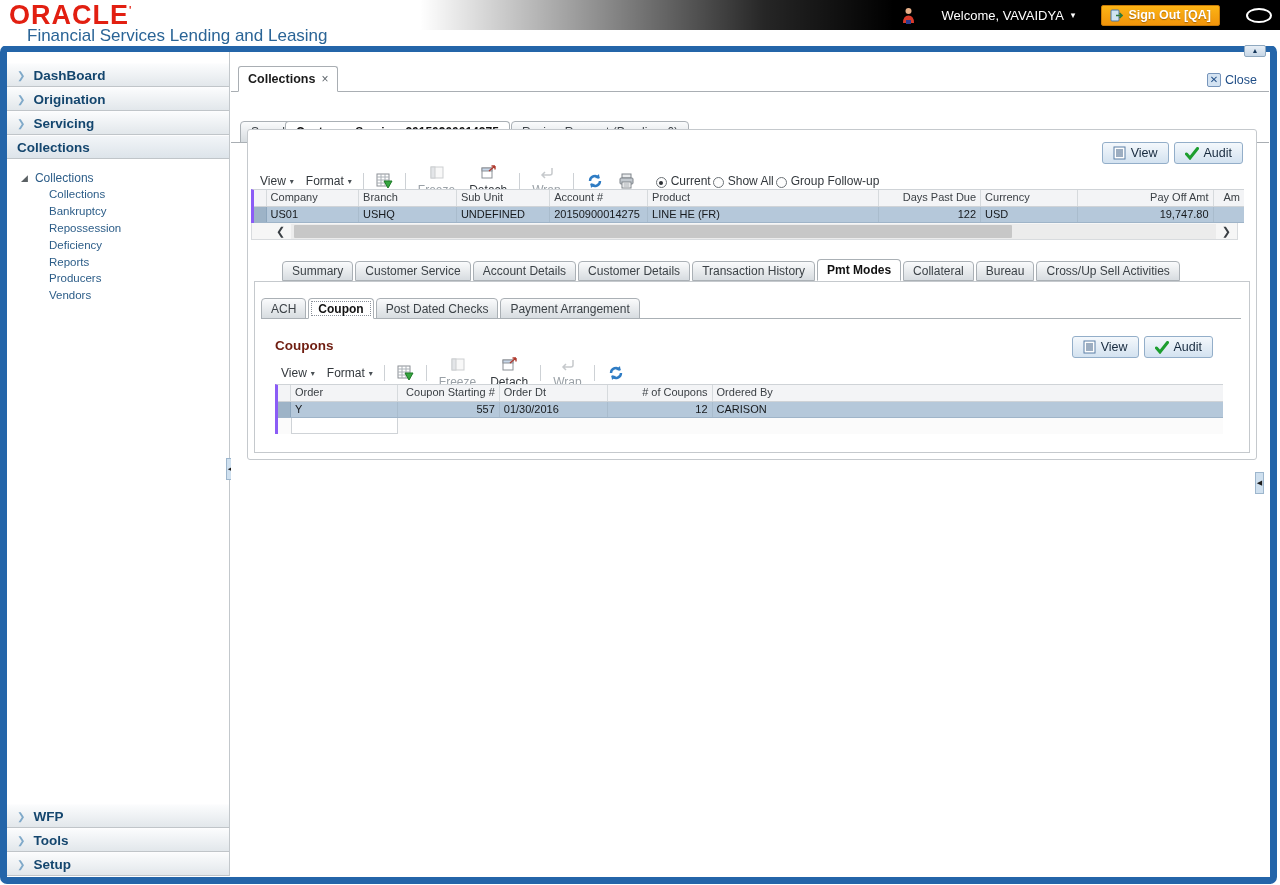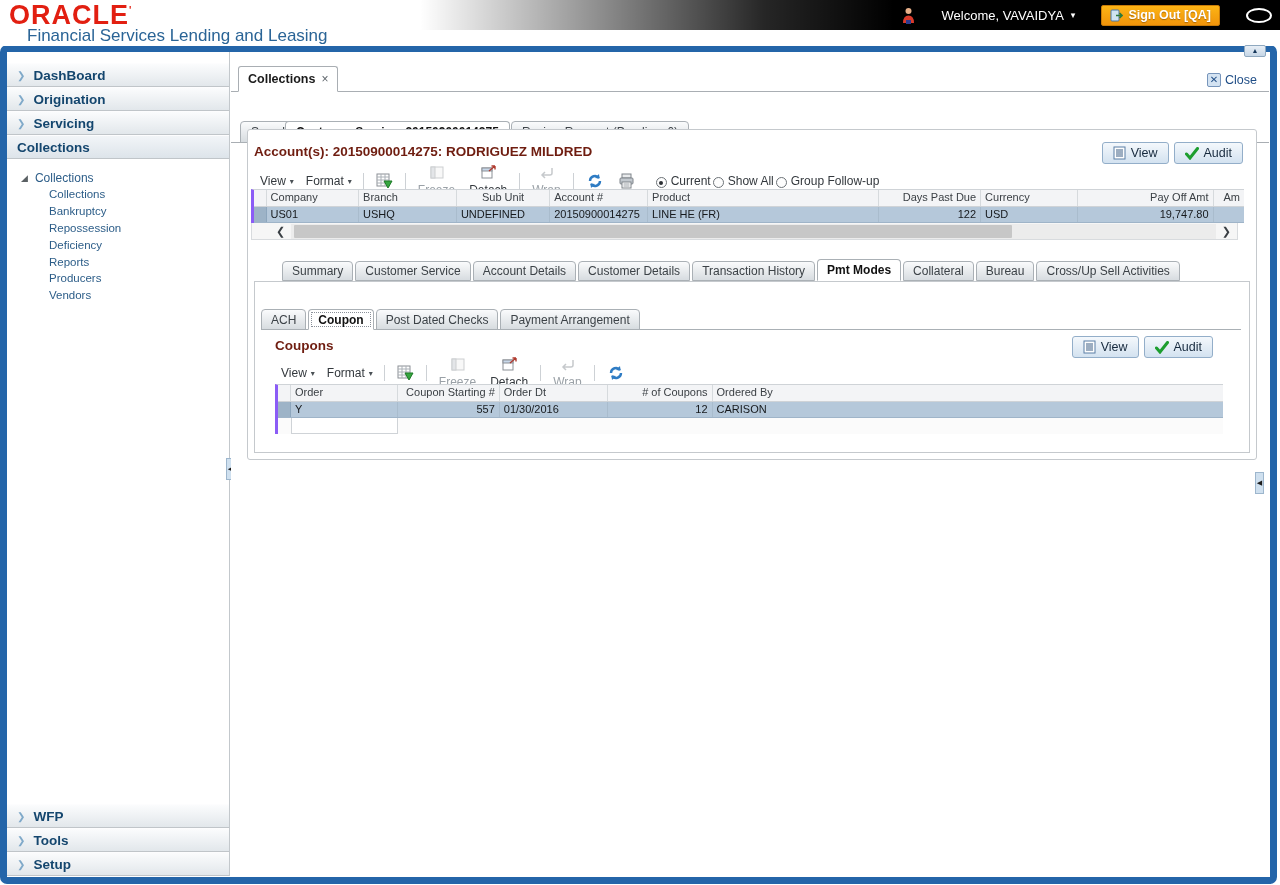--- a/index.html
+++ b/index.html
@@ -88,21 +88,21 @@
   .hs-arrow { font-size:11px; color:#3a3f44; padding:0 6px; cursor:pointer; }
   .hs-track { flex:1; height:15px; background:#ececec; position:relative; }
   .hs-thumb { position:absolute; left:3px; top:1px; height:13px; background:#c7c7c7; border-radius:1px; cursor:pointer; }
 
   
   .detail-tab-row { position:absolute; left:6px; top:130px; width:996px; height:21px; display:flex; align-items:flex-end;padding-left:28px; }
   .d-tab { height:20px; display:flex; align-items:center; padding:0 9px; font-size:12px; color:#3c4247; background:linear-gradient(#fafbfc,#d7dce0); border:1px solid #aab0b5; border-radius:4px 4px 0 0; margin-right:2px; white-space:nowrap; cursor:pointer; position:relative; }
   .d-tab.active { background:#fff; font-weight:bold; color:#111; height:22px; z-index:3; border-bottom:1px solid #fff; }
 
   .sub-panel { position:absolute; left:6px; top:151px; width:996px; height:172px; background:#fff; border:1px solid #c5c9cd; }
-  .sub-tab-row { position:absolute; left:6px; top:26px; height:22px; display:flex; align-items:flex-end; width:980px; border-bottom:1px solid #aab0b5; }
+  .sub-tab-row { position:absolute; left:6px; top:15px; height:22px; display:flex; align-items:flex-end; width:980px; border-bottom:1px solid #aab0b5; }
   .s-tab { height:21px; display:flex; align-items:center; padding:0 9px; font-size:12px; color:#3c4247; background:linear-gradient(#fafbfc,#d7dce0); border:1px solid #aab0b5; border-radius:4px 4px 0 0; margin-right:2px; white-space:nowrap; margin-bottom:-1px; cursor:pointer; }
   .s-tab.active { background:#fff; font-weight:bold; color:#111; border-bottom:1px solid #fff; outline:1px dotted #8a9099; outline-offset:-4px; }
 
   
   svg { display:block; }
   .person-icon { width:15px; height:17px; }
 </style>
 </head>
 <body>
 
@@ -218,21 +218,20 @@
     <div class="page-tab pt-1 active">
         <span>Customer Service: 20150900014275</span>
       </div>
     <div class="page-tab pt-2">
         <span>Review Request (Pending: 0)</span>
       </div>
   </div>
 
   <div class="content-panel">
 
-    <div class="section-title" style="left:6px;top:14px;">Account(s): 20150900014275: RODRIGUEZ MILDRED</div>
 
     <div class="btn-group" style="right:13px;top:12px;">
       <div class="ui-btn">
         <svg width="13" height="14" viewBox="0 0 13 14">
             <rect x="1" y="1" width="11" height="12" fill="#fdfdfd" stroke="#5b7fa6"></rect>
             <path d="M3 4h7M3 6h7M3 8h7M3 10h7" stroke="#3c5f85" stroke-width="1"></path>
           </svg>
         <span>View</span>
       </div>
       <div class="ui-btn">
@@ -314,21 +313,21 @@
           <span>Group Follow-up</span>
         </span>
       </span>
     </div>
 
     <div class="grid" style="left:3px;top:59px;width:993px;">
       <div class="grid-hrow">
         <div class="grid-hcell" style="width:13px;"></div>
         <div class="grid-hcell" style="width:102px;">Company</div>
         <div class="grid-hcell" style="width:108px;">Branch</div>
-        <div class="grid-hcell" style="width:103px;text-align:center;">Sub Unit</div>
+        <div class="grid-hcell" style="width:103px;">Sub Unit</div>
         <div class="grid-hcell" style="width:108px;">Account #</div>
         <div class="grid-hcell" style="width:256px;">Product</div>
         <div class="grid-hcell ra" style="width:113px;">Days Past Due</div>
         <div class="grid-hcell" style="width:107px;">Currency</div>
         <div class="grid-hcell ra" style="width:150px;">Pay Off Amt</div>
         <div class="grid-hcell ra" style="width:33px;border-right:none;">Am</div>
       </div>
       <div class="grid-drow">
         <div class="grid-dcell sel-cell" style="width:13px;"></div>
         <div class="grid-dcell" style="width:102px;">US01</div>

